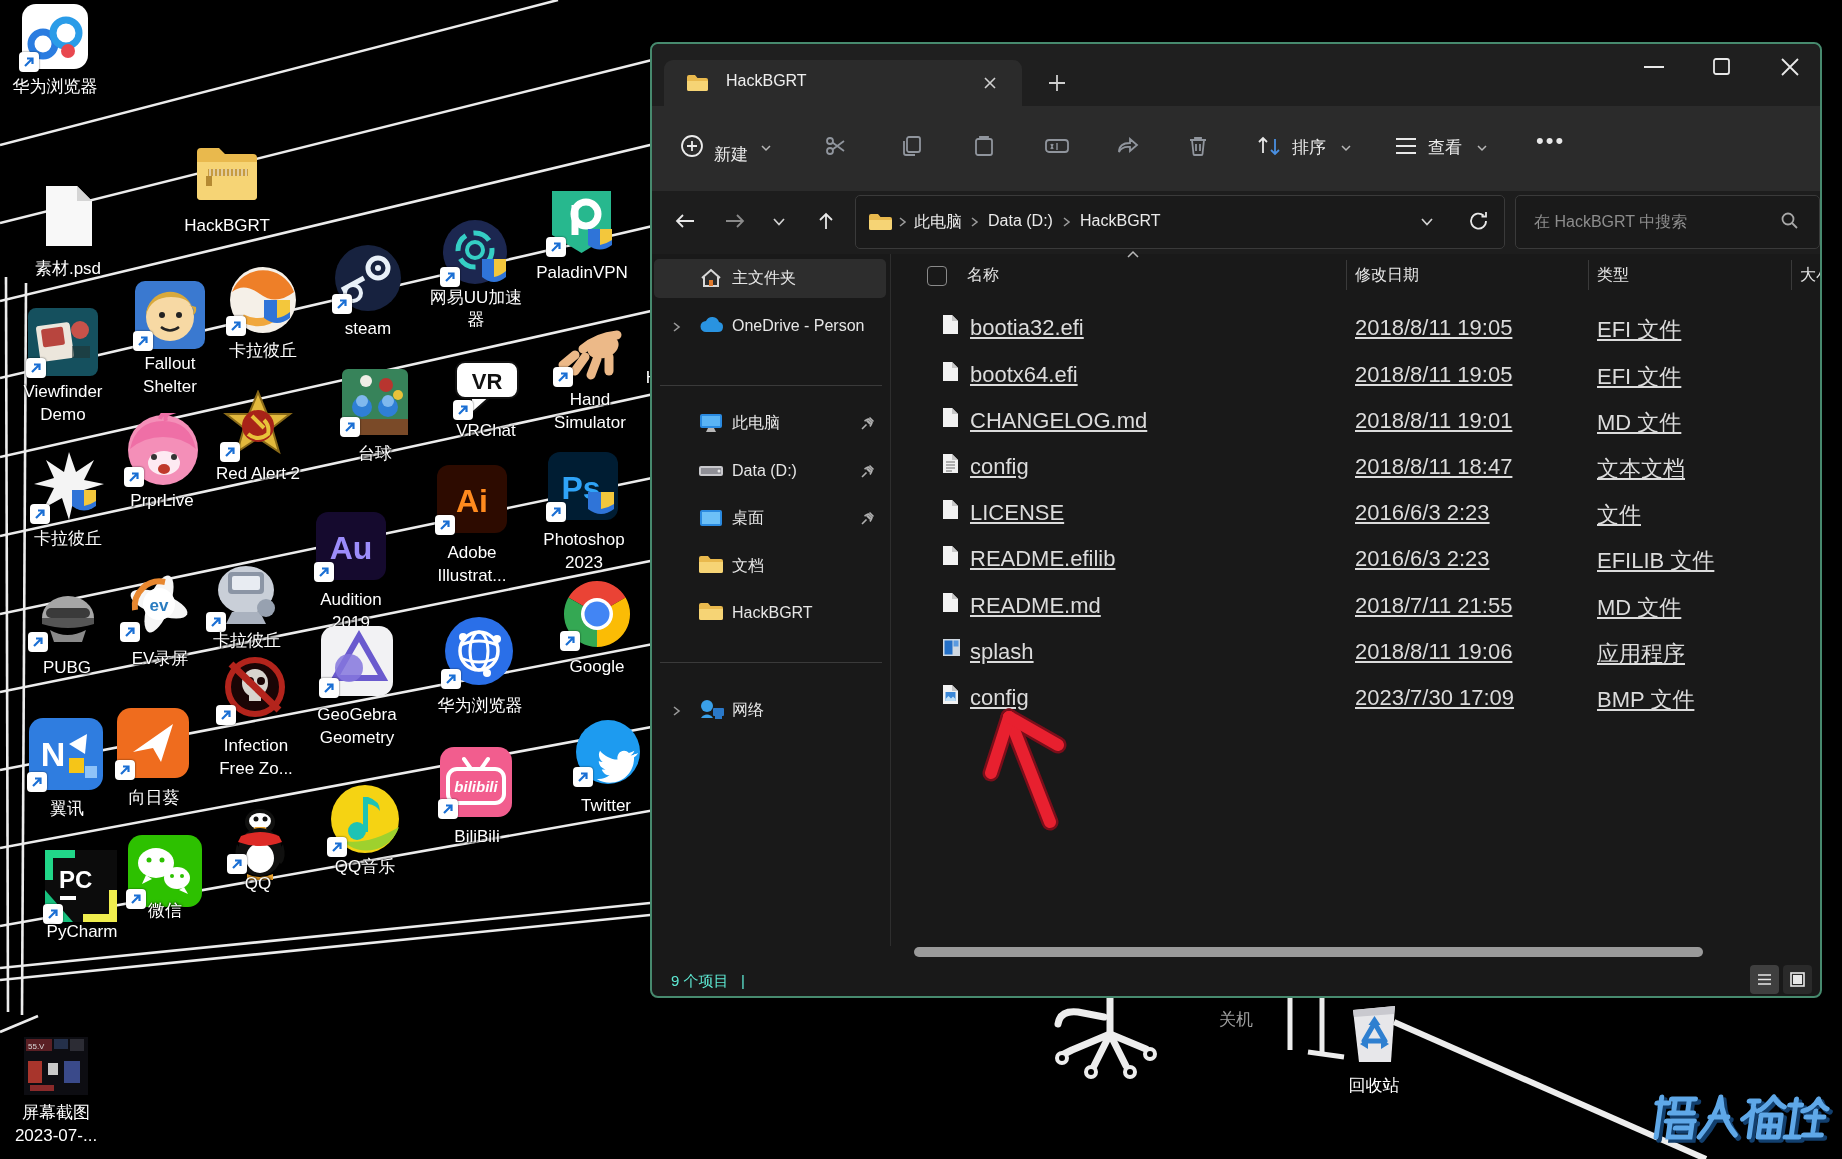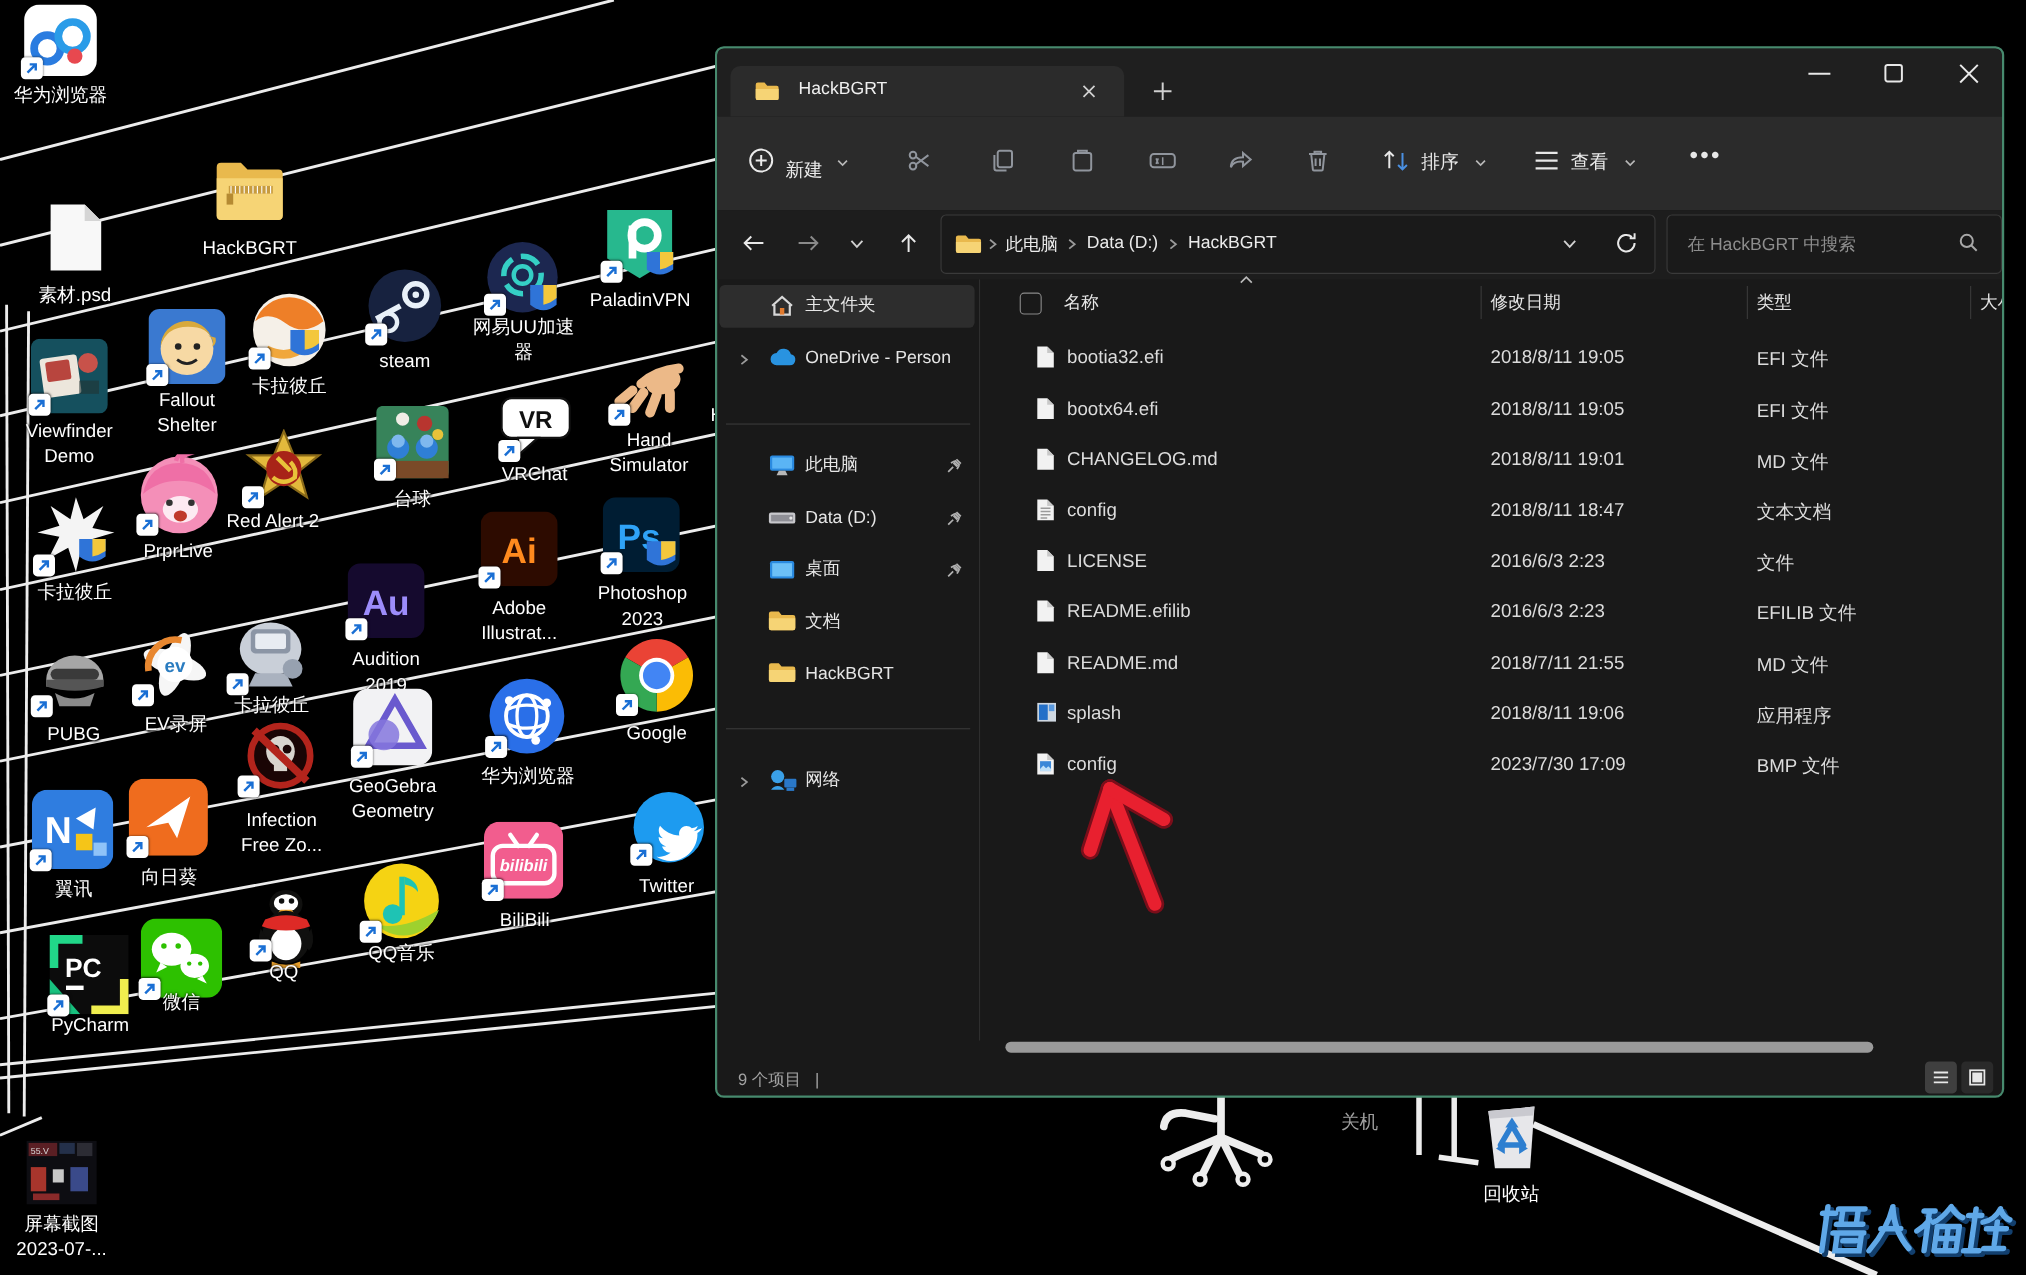--- a/index.html
+++ b/index.html
@@ -10,21 +10,21 @@
 .sc{position:absolute;left:-2px;bottom:-2px;width:20px;height:20px;background:#fff;border-radius:4px;
 box-shadow:0 0 2px rgba(0,0,0,.7);}
 .sc svg{position:absolute;left:0;top:0;}
 .win{position:absolute;left:650px;top:42px;width:1168px;height:952px;background:#191919;
 border:2px solid #478a6e;border-radius:8px;overflow:hidden;}
 .win span{white-space:nowrap;}
 .abs{position:absolute;}
 .tb-ic{position:absolute;top:90px;}
 .etxt{color:#ebebeb;font-size:17px;}
 .srow{position:absolute;color:#e6e6e6;font-size:16px;height:40px;line-height:40px;}
-.frow{position:absolute;color:#dcdcdc;font-size:17px;}
+.frow{position:absolute;color:#dcdcdc;font-size:22px;text-decoration:underline;}
 </style></head>
 <body>
 <div id="desk">
 <svg class="abs" width="1842" height="1159" style="left:0;top:0">
   <g stroke="#ececec" stroke-width="2.6" fill="none">
     <line x1="0" y1="145" x2="558" y2="0"></line>
     <line x1="0" y1="223" x2="700" y2="48"></line>
     <line x1="0" y1="301" x2="700" y2="133"></line>
     <line x1="0" y1="378" x2="700" y2="215"></line>
     <line x1="0" y1="457" x2="700" y2="300"></line>
@@ -289,21 +289,21 @@
 <circle cx="36" cy="36" r="16" fill="#a82318"></circle>
 <path d="M26 44 q10 8 20 0 q2-8-4-14" stroke="#e8c23a" stroke-width="4" fill="none"></path>
 <path d="M30 26 l12 12" stroke="#e8c23a" stroke-width="4"></path>
       </svg>
 <div class="sc">
         <svg width="20" height="20">
           <path d="M6 14 L13 7 M8 6.5 H13.5 V12" stroke="#1a6fd4" stroke-width="2.2" fill="none"></path>
         </svg>
       </div>
 </div>
-    <div class="lb" style="left:248px;top:462px">Red Alert 2</div>
+    <div class="lb" style="left:258px;top:462px">Red Alert 2</div>
 
 <div class="ic" style="left:32px;top:450px;width:74px;height:72px">
 <svg width="74" height="72">
         <path d="M37 2 L44 22 L62 10 L52 30 L72 34 L52 40 L60 58 L42 48 L37 70 L30 48 L12 58 L22 38 L2 34 L22 28 L14 10 L32 22 Z" fill="#f4f4f4"></path>
 <path d="M40 40 h24 v16 q-12 9-24 0 Z" fill="#2f74d8"></path>
 <path d="M52 40 h12 v11 q-6 4-12 5 Z" fill="#f3c73c"></path>
       </svg>
 <div class="sc">
         <svg width="20" height="20">
           <path d="M6 14 L13 7 M8 6.5 H13.5 V12" stroke="#1a6fd4" stroke-width="2.2" fill="none"></path>
@@ -926,21 +926,21 @@
           <path d="M10 1 L16 7 H10 Z" fill="#c8c8c8"></path>
           <rect x="3.5" y="8" width="10" height="9" fill="#3b88d8"></rect>
           <path d="M3.5 15 l3-3 2.5 2.5 2-2 2.5 2.5 v2 h-10z" fill="#bfe0f8"></path>
         </svg></div>
   <span class="frow" style="left:318px;top:641px">config</span>
   <span class="frow" style="left:703px;top:641px">2023/7/30 17:09</span>
   <span class="frow" style="left:945px;top:641px">BMP 文件</span>
 
   <div class="abs" style="left:262px;top:903px;width:789px;height:10px;background:#9a9a9a;border-radius:5px"></div>
 
-  <span class="abs" style="left:19px;top:928px;color:#a3a3a3;font-size:15px">9 个项目&nbsp;&nbsp;&nbsp;|</span>
+  <span class="abs" style="left:19px;top:928px;color:#5eead4;font-size:15px">9 个项目&nbsp;&nbsp;&nbsp;|</span>
   <div class="abs" style="left:1098px;top:921px;width:29px;height:29px;background:#3f3f3f;border-radius:4px"><svg width="29" height="29">
           <g stroke="#e8e8e8" stroke-width="1.6">
             <path d="M8 10 H21 M8 14.5 H21 M8 19 H21"></path>
           </g>
         </svg></div>
   <div class="abs" style="left:1131px;top:921px;width:29px;height:29px;background:#2a2a2a;border-radius:4px"><svg width="29" height="29">
           <rect x="8" y="8" width="13" height="13" fill="none" stroke="#e8e8e8" stroke-width="1.6"></rect>
           <rect x="10" y="10" width="9" height="9" fill="#e8e8e8"></rect>
         </svg></div>
 </div>

